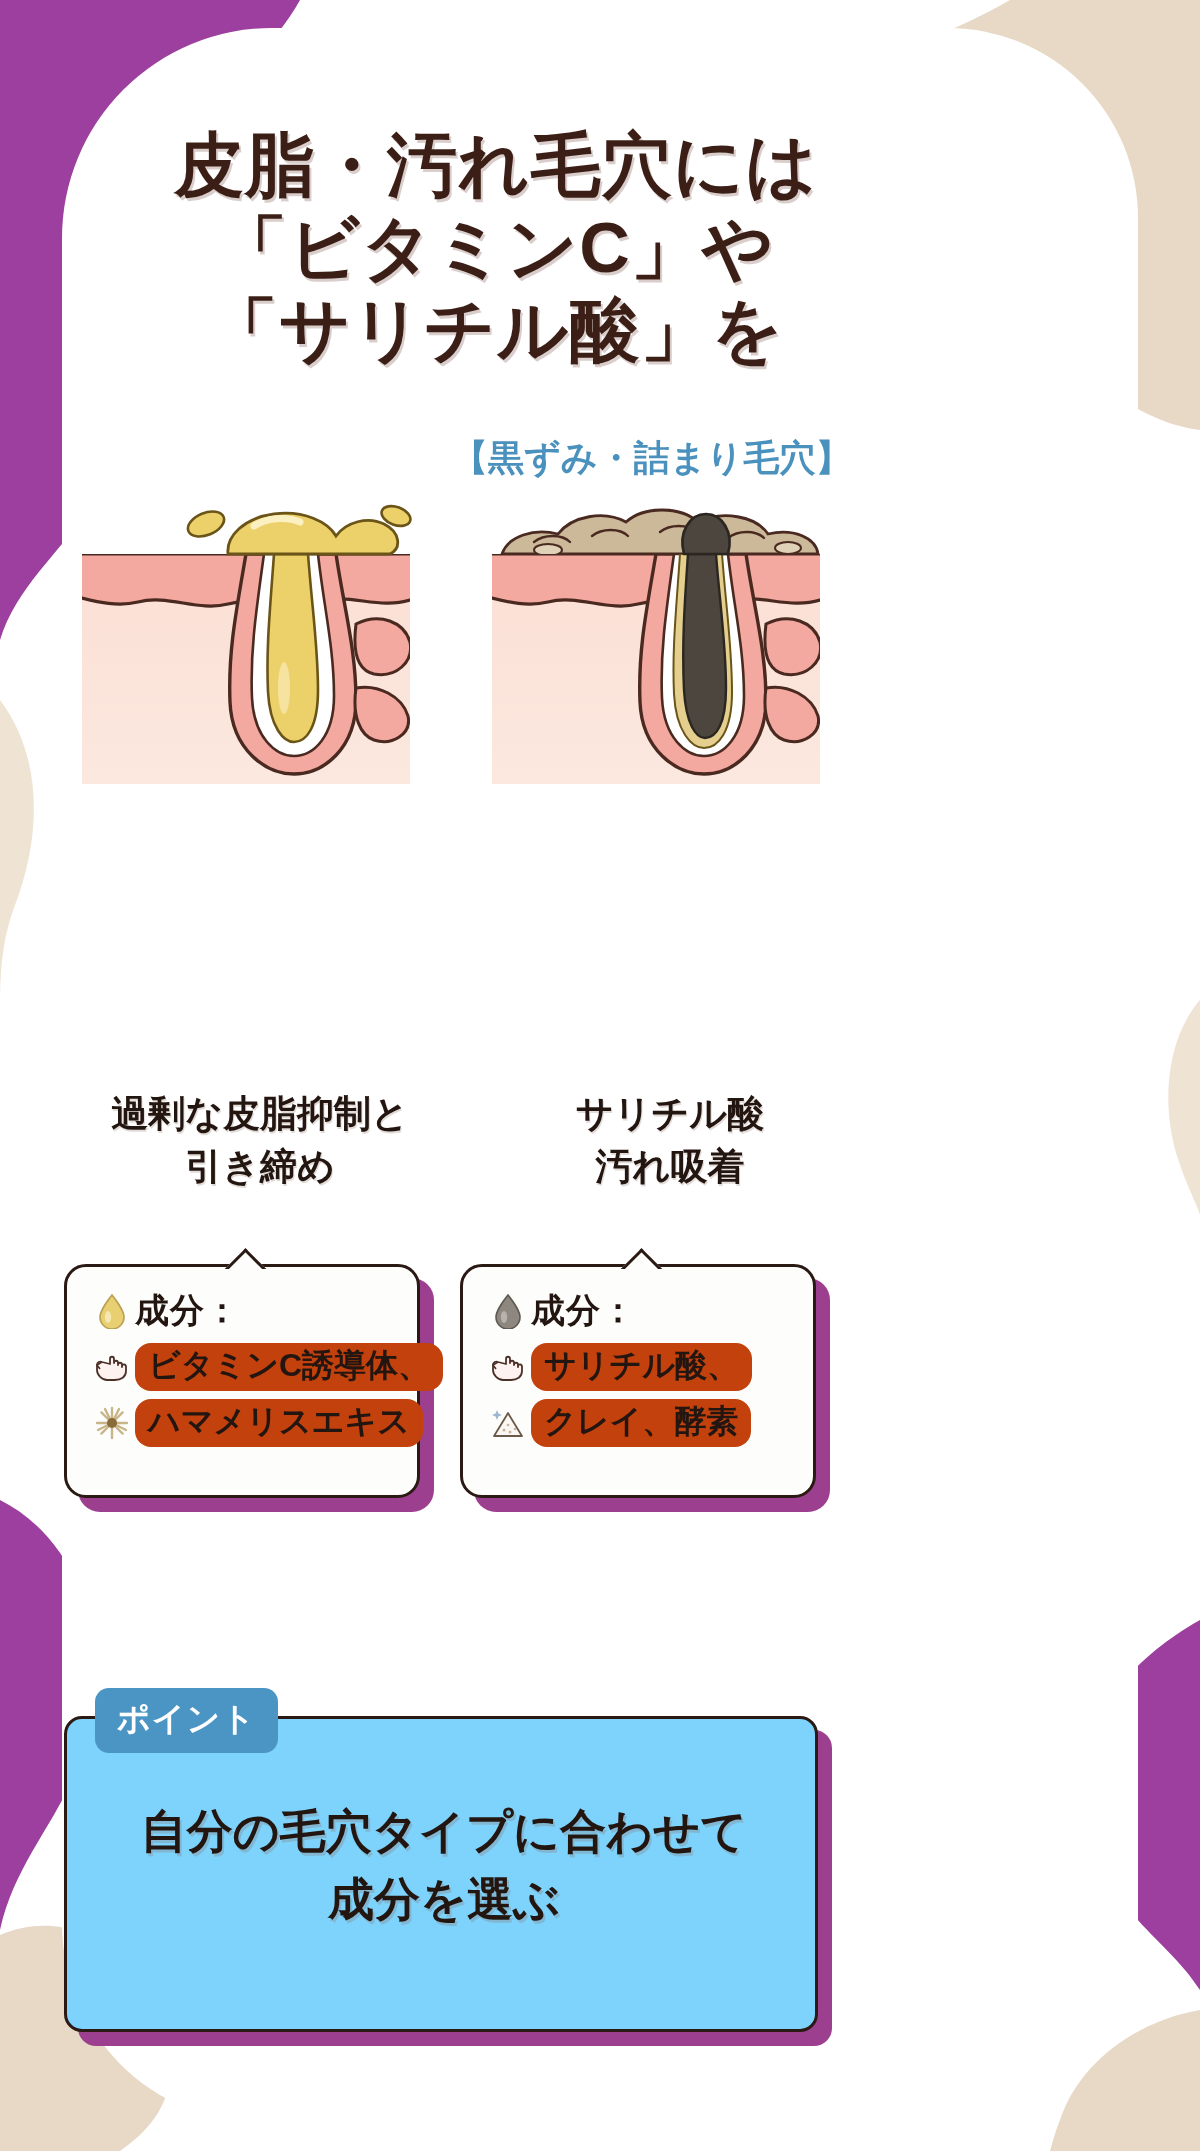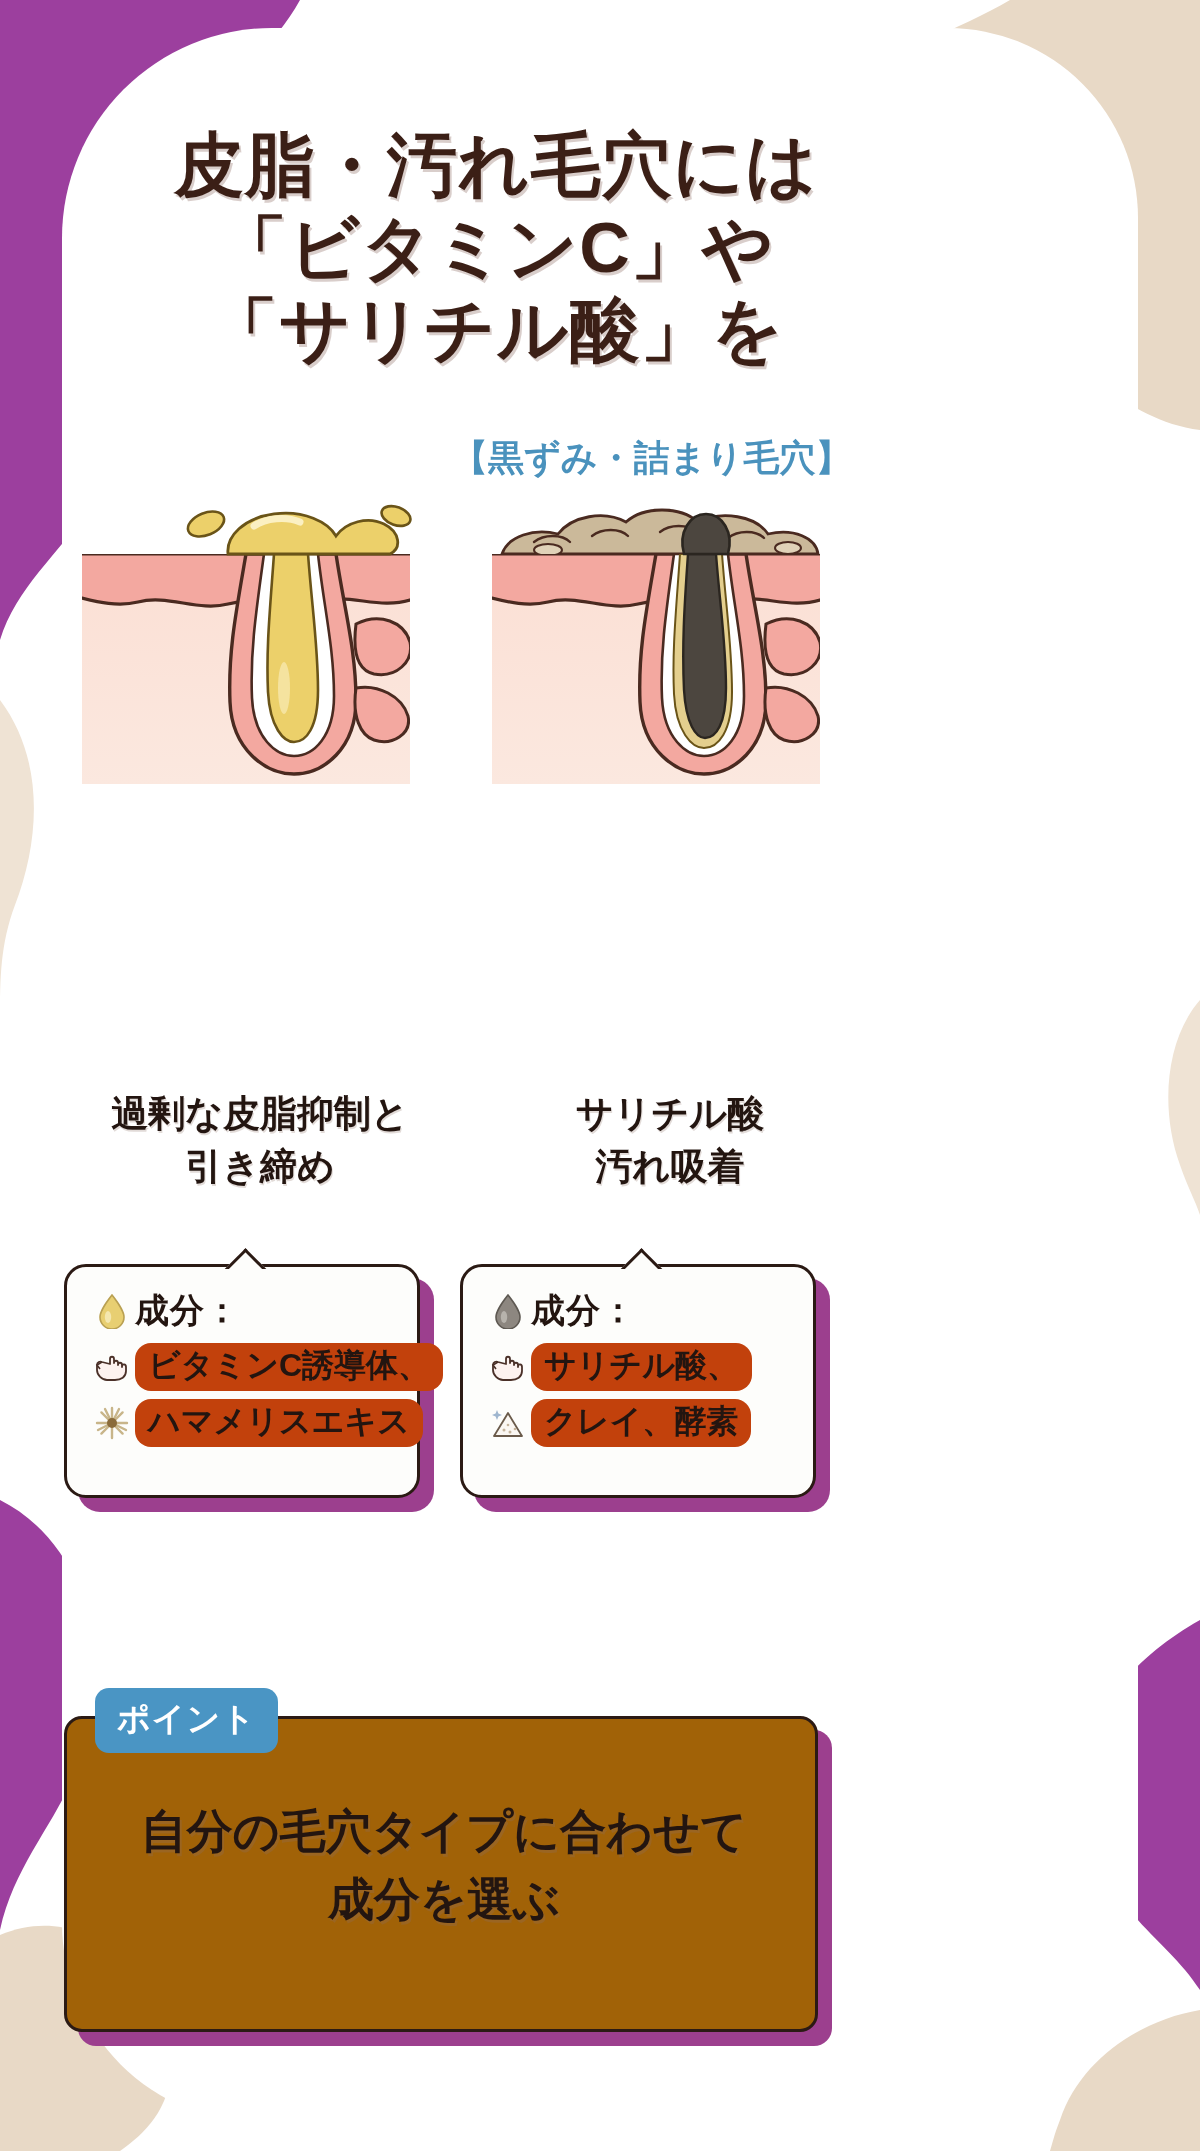--- a/index.html
+++ b/index.html
@@ -180,21 +180,21 @@
     position: absolute;
     left: 14px; top: 14px;
     width: 754px; height: 316px;
     background: #9c3f8e;
     border-radius: 18px;
   }
   #point-box {
     position: absolute;
     left: 0; top: 0;
     width: 754px; height: 316px;
-    background: #a16207;
+    background: #7dd3fc;
     border: 3px solid #2b1a14;
     border-radius: 18px;
   }
   #point-badge {
     position: absolute;
     left: 2px;
     top: -28px;
     background: #4a95c4;
     color: #ffffff;
     font-size: 33px;

